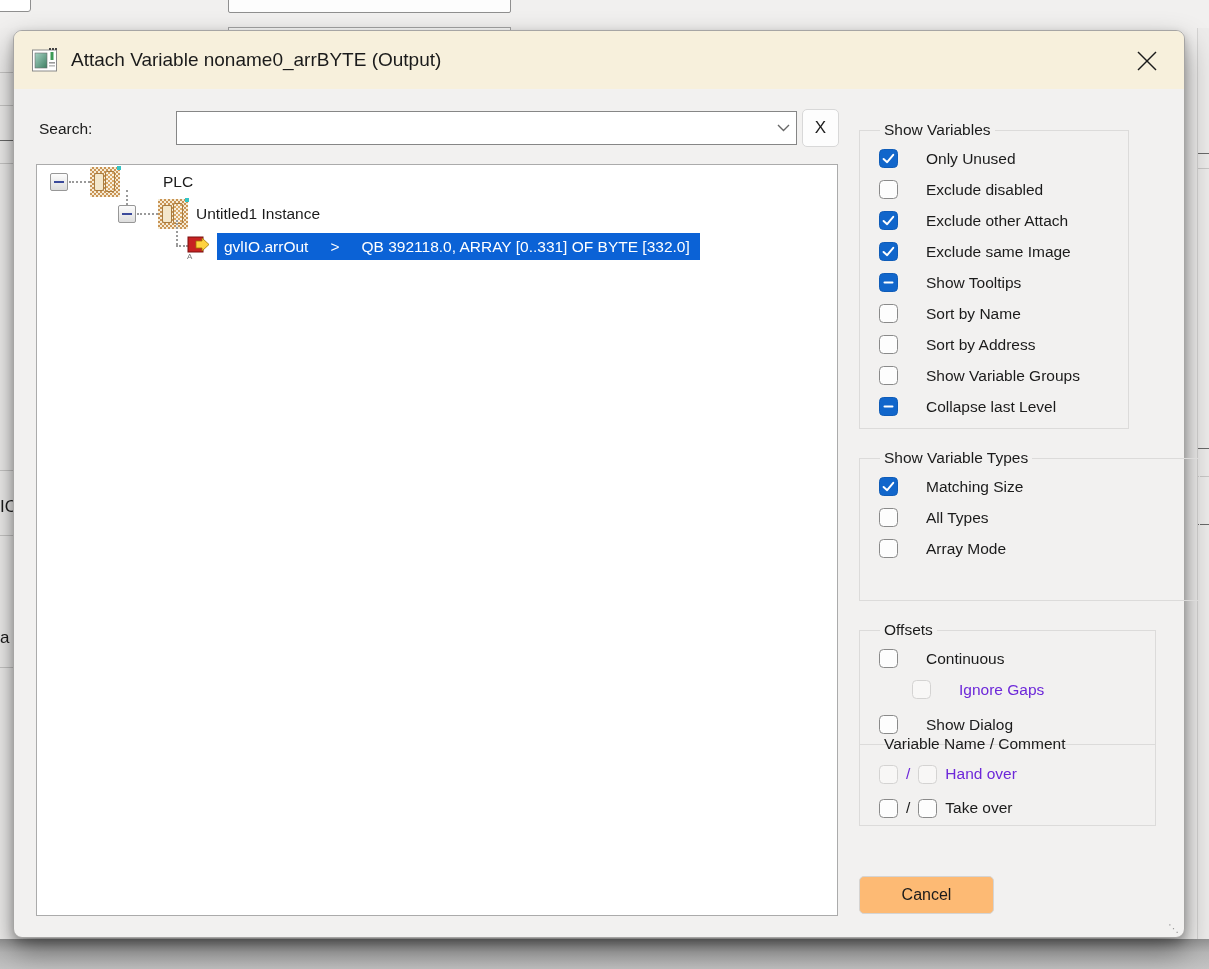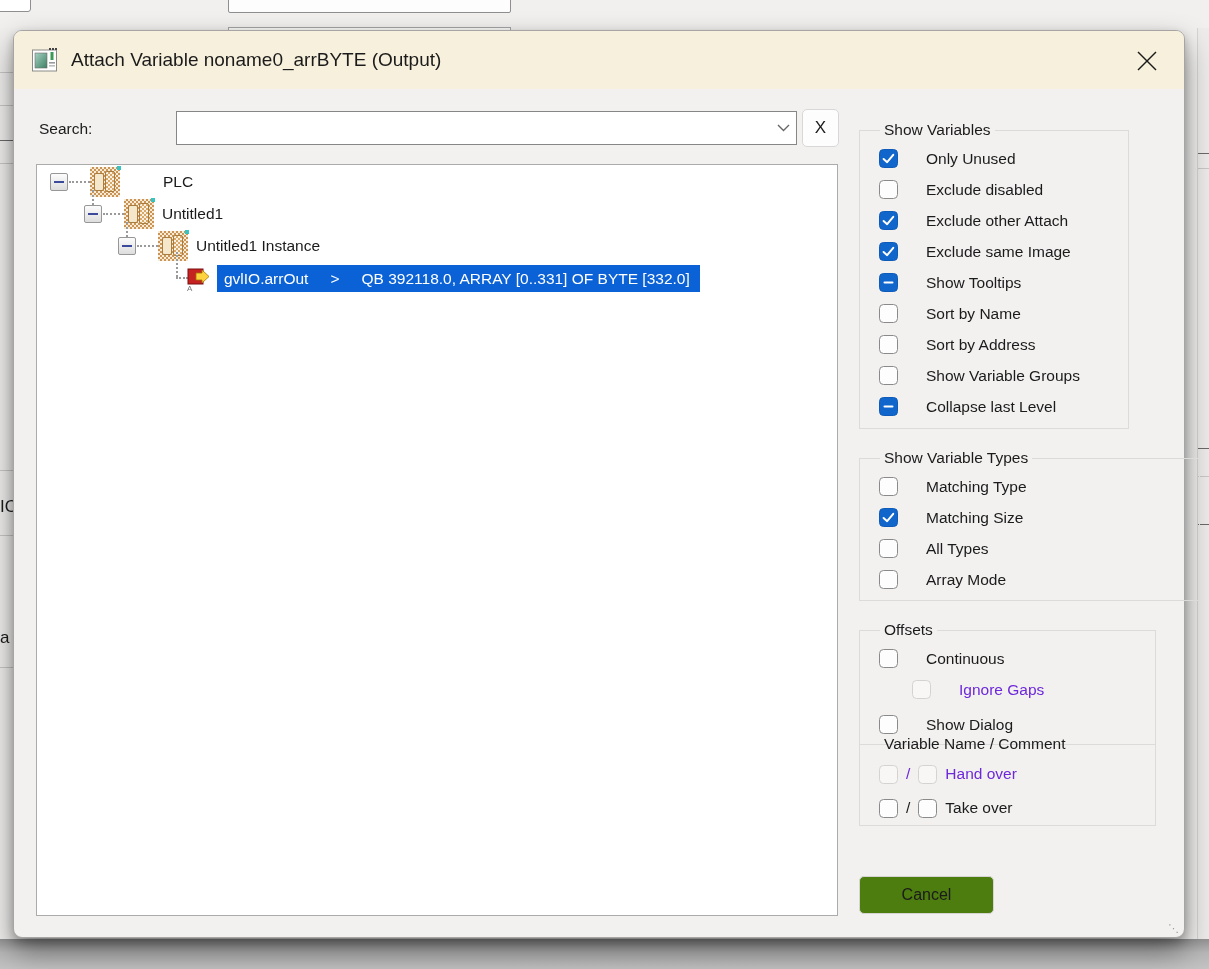--- a/index.html
+++ b/index.html
@@ -73,21 +73,21 @@
   .cb { width:19px; height:19px; border-radius:4.5px; flex:none; display:flex;
     align-items:center; justify-content:center; }
   .cb.unchecked { background:#FDFDFD; border:1.3px solid #8A8A8A; }
   .cb.checked, .cb.indeterminate { background:#1166CB; border:1.3px solid #0F5CB8; }
   .cb.disabled { background:#F8F7F6; border:1.3px solid #D4D3D2; }
   .cb-label { font-size:15.5px; white-space:nowrap; }
   .cb-label.disabled, .sep.disabled { color:#6d28d9; }
   .dual-row { display:flex; align-items:center; height:34px; gap:8px; }
   .sep { font-size:15.5px; }
   
-  .btn { position:absolute; width:135px; height:38px; border-radius:5px; background:#4d7c0f;
+  .btn { position:absolute; width:135px; height:38px; border-radius:5px; background:#fdba74;
     font-size:16px; display:flex; align-items:center; justify-content:center; }
   .btn-cancel { left:845px; top:845px; border:1px solid #D5D4D3; }
   .btn-ok { left:1007px; top:845px; border:1px solid #2B7CD3; }
 </style>
 </head>
 <body>
 
 <div class="stage">
 
   <div class="bg-box1"></div>
@@ -158,29 +158,20 @@
     <div class="tree-panel" id="tree">
         <div class="trow">
           <div class="expander" style="left: 13px;"></div>
           <div class="hdot" style="left: 32px; width: 21px;"></div>
           <div class="tan-icon" style="left: 53px;">
             <div class="tan-inner2"></div>
           </div>
           <span class="tlabel" style="left: 91px; margin-left: 35px;">PLC</span>
         </div>
         <div class="trow">
-          <div class="vdot" style="left: 55px; top: -8px; height: 15px;"></div>
-          <div class="expander" style="left: 47px;"></div>
-          <div class="hdot" style="left: 66px; width: 21px;"></div>
-          <div class="tan-icon" style="left: 87px;">
-            <div class="tan-inner2"></div>
-          </div>
-          <span class="tlabel" style="left: 125px;">Untitled1</span>
-        </div>
-        <div class="trow">
           <div class="vdot" style="left: 89px; top: -8px; height: 15px;"></div>
           <div class="expander" style="left: 81px;"></div>
           <div class="hdot" style="left: 100px; width: 21px;"></div>
           <div class="tan-icon" style="left: 121px;">
             <div class="tan-inner2"></div>
           </div>
           <span class="tlabel" style="left: 159px;">Untitled1 Instance</span>
         </div>
         <div class="trow">
           <div class="vdot" style="left: 139px; top: -10px; height: 25px;"></div>
@@ -256,24 +247,20 @@
               <svg width="17" height="17" viewBox="0 0 19 19">
                 <line x1="5" y1="9.5" x2="14" y2="9.5" stroke="#fff" stroke-width="2.2" stroke-linecap="round"></line>
               </svg>
             </span>
             <span class="cb-label">Collapse last Level</span>
           </div>
         </fieldset>
         <fieldset class="group" style="left: 845px; top: 418px; width: 341px; height: 152px;">
           <legend>Show Variable Types</legend>
           <div class="cb-row">
-            <span class="cb unchecked"></span>
-            <span class="cb-label">Matching Type</span>
-          </div>
-          <div class="cb-row">
             <span class="cb checked">
               <svg width="17" height="17" viewBox="0 0 19 19">
                 <polyline points="4,10 8,13.6 14.8,5.4" fill="none" stroke="#fff" stroke-width="2.2" stroke-linecap="round" stroke-linejoin="round"></polyline>
               </svg>
             </span>
             <span class="cb-label">Matching Size</span>
           </div>
           <div class="cb-row">
             <span class="cb unchecked"></span>
             <span class="cb-label">All Types</span>

